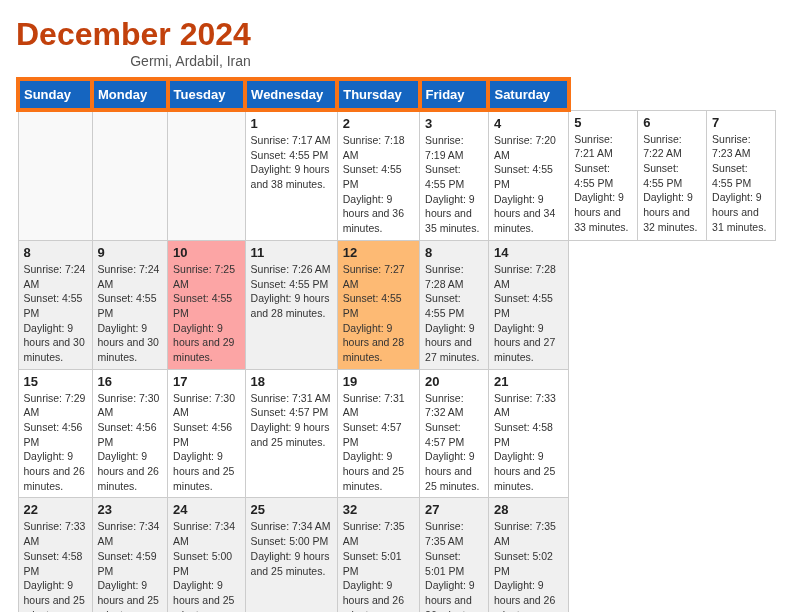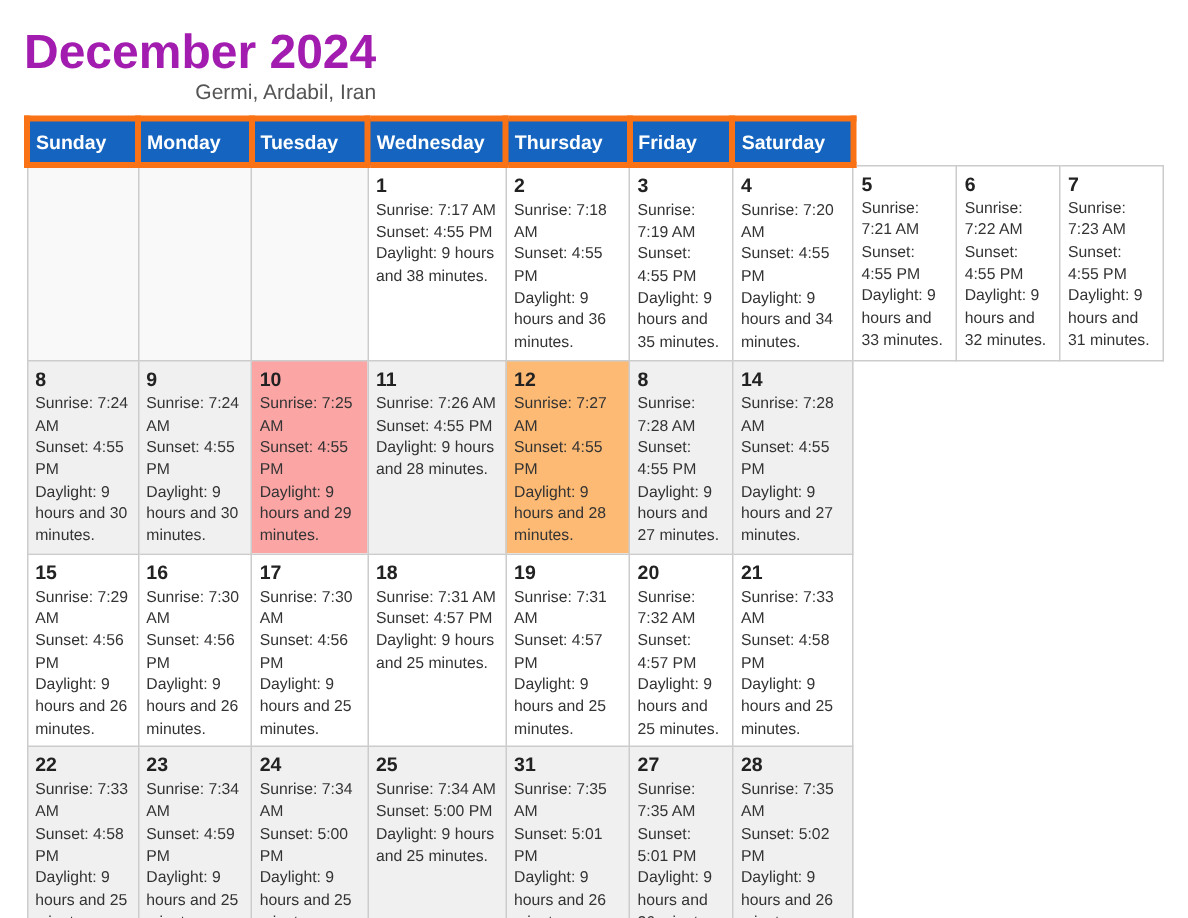--- a/index.html
+++ b/index.html
@@ -33,21 +33,21 @@
     .logo-icon {
       width: 32px;
       height: 32px;
     }
     .title-block {
       text-align: right;
     }
     .month-title {
       font-size: 32px;
       font-weight: bold;
-      color: #a21caf;
+      color: #c2410c;
     }
     .location {
       font-size: 14px;
       color: #555;
     }
     .calendar {
       width: 100%;
       border-collapse: collapse;
       font-size: 11px;
     }
@@ -214,21 +214,21 @@
         </td>
         <td style="background: rgb(240, 240, 240);">
           <span class="day-num">24</span>
           <div class="day-info">Sunrise: 7:34 AM<br>Sunset: 5:00 PM<br>Daylight: 9 hours and 25 minutes.</div>
         </td>
         <td style="background: rgb(240, 240, 240);">
           <span class="day-num">25</span>
           <div class="day-info">Sunrise: 7:34 AM<br>Sunset: 5:00 PM<br>Daylight: 9 hours and 25 minutes.</div>
         </td>
         <td style="background: rgb(240, 240, 240);">
-          <span class="day-num">31</span>
+          <span class="day-num">32</span>
           <div class="day-info">Sunrise: 7:35 AM<br>Sunset: 5:01 PM<br>Daylight: 9 hours and 26 minutes.</div>
         </td>
         <td style="background: rgb(240, 240, 240);">
           <span class="day-num">27</span>
           <div class="day-info">Sunrise: 7:35 AM<br>Sunset: 5:01 PM<br>Daylight: 9 hours and 26 minutes.</div>
         </td>
         <td style="background: rgb(240, 240, 240);">
           <span class="day-num">28</span>
           <div class="day-info">Sunrise: 7:35 AM<br>Sunset: 5:02 PM<br>Daylight: 9 hours and 26 minutes.</div>
         </td>

